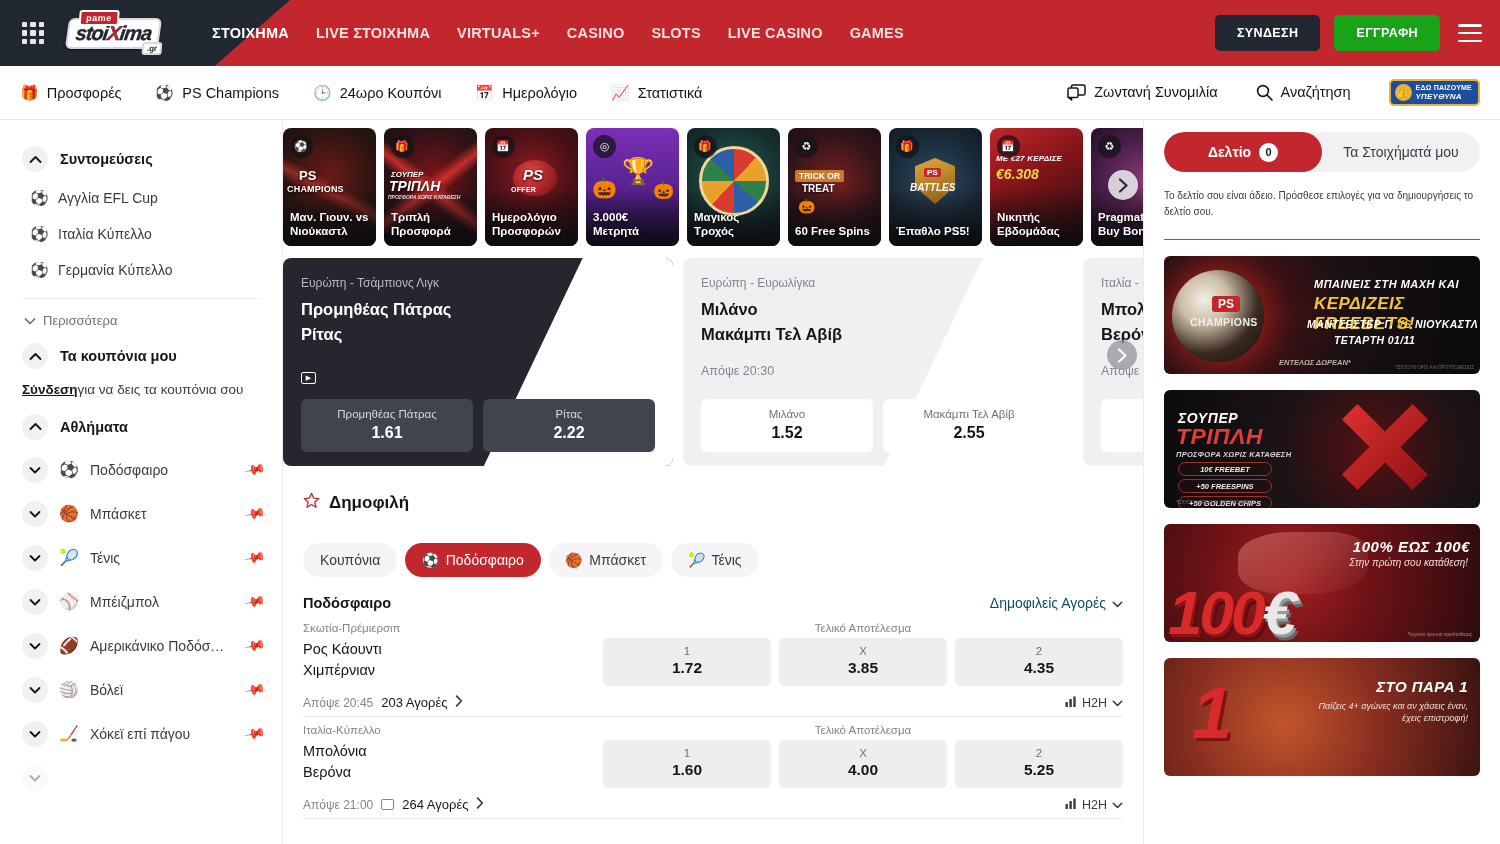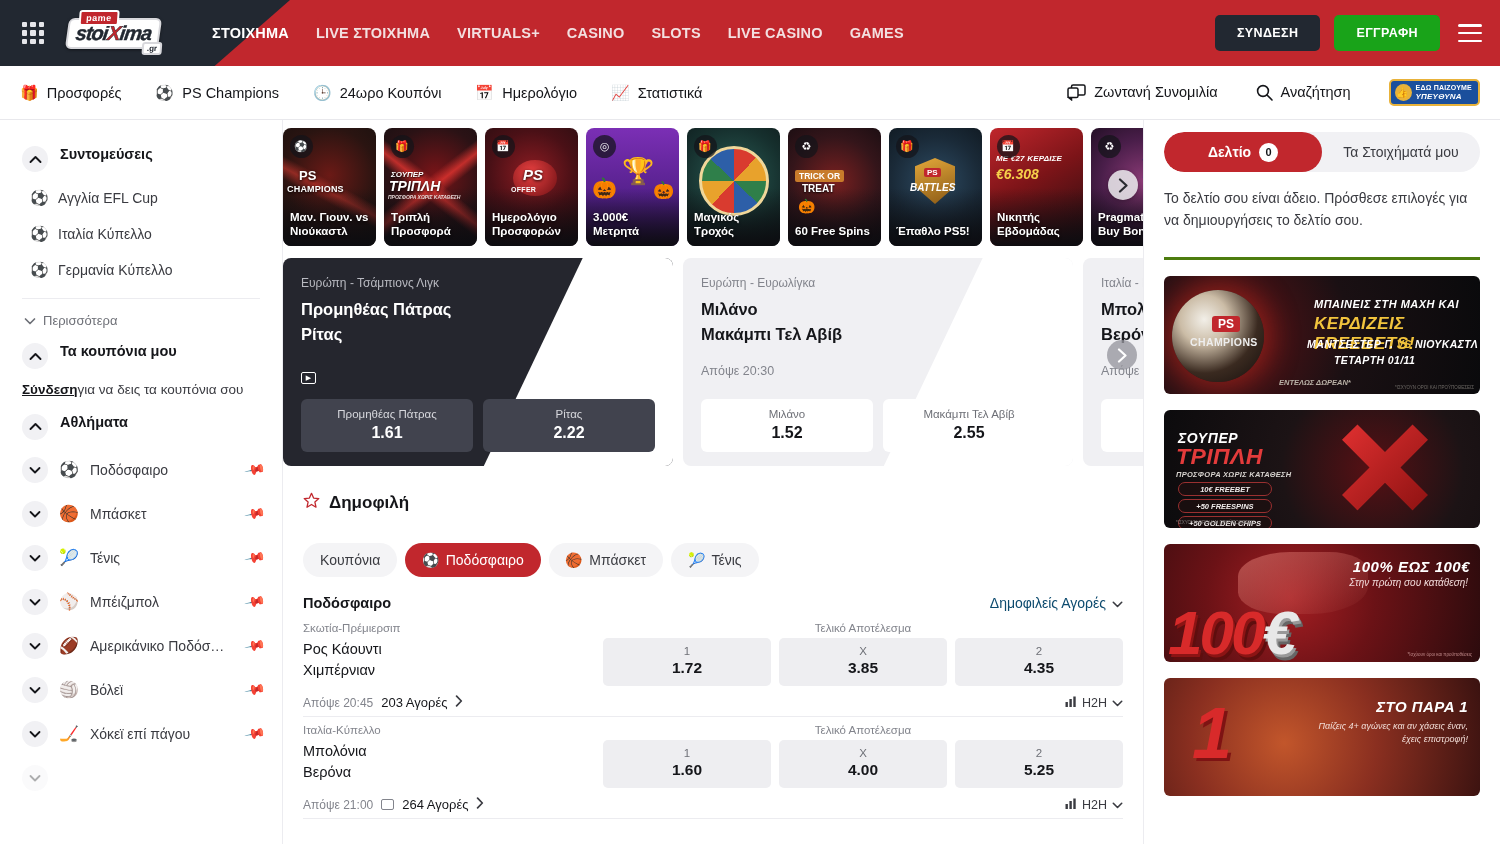--- a/index.html
+++ b/index.html
@@ -112,21 +112,21 @@
   
   .page { display: flex; height: calc(844px - 66px - 54px); }
 
   
   .sidebar {
     width: 283px; flex: 0 0 283px;
     background: #fff; border-right: 1px solid #ececf0;
     padding: 18px 0 0 0; overflow: hidden;
   }
   .sb-section-head {
-    display: flex; align-items: flex-start; gap: 12px;
+    display: flex; align-items: center; gap: 12px;
     padding: 8px 20px 8px 22px; cursor: pointer;
   }
   .chev {
     width: 26px; height: 26px; border-radius: 50%; background: #f1f1f4;
     display: flex; align-items: center; justify-content: center; flex: 0 0 26px;
   }
   .chev svg { display: block; }
   .sb-section-head .title { font-size: 14.5px; font-weight: bold; color: #15161a; }
   .sb-link {
     display: flex; align-items: center; gap: 10px;
@@ -285,23 +285,23 @@
     font-size: 14px; cursor: pointer; border-radius: 22px; font-family: inherit; border: none;
     background: transparent; color: #3a3b41;
   }
   .slip-tab.active { background: #c1272d; color: #fff; font-weight: bold; }
   .slip-count {
     background: #fff; color: #15161a; border-radius: 50%;
     width: 19px; height: 19px; font-size: 11px; font-weight: bold;
     display: flex; align-items: center; justify-content: center;
   }
   .slip-empty {
-    margin-top: 16px; padding-bottom: 26px;
-    border-bottom: 3px solid #4d7c0f;
-    font-size: 14px; color: #3a3b41; line-height: 1.55;
+    margin-top: 16px; padding-bottom: 20px;
+    border-bottom: 1px solid #4d7c0f;
+    font-size: 10px; color: #3a3b41; line-height: 1.55;
   }
   .banner { width: 100%; height: 118px; border-radius: 6px; margin-top: 16px; overflow: hidden; position: relative; cursor: pointer; }
 
   
   .b1 { background: radial-gradient(circle at 22% 50%, #5a1216 0%, #1a1013 46%, #0a0a0c 100%); }
   .b1 .ball {
     position:absolute; left: 8px; top: 14px; width: 92px; height: 92px; border-radius: 50%;
     background: radial-gradient(circle at 35% 32%, #f2efe8 0%, #cbbca6 28%, #3a2a20 62%, #120d0b 100%);
     box-shadow: 0 0 26px 8px rgba(190,40,30,.55);
   }

